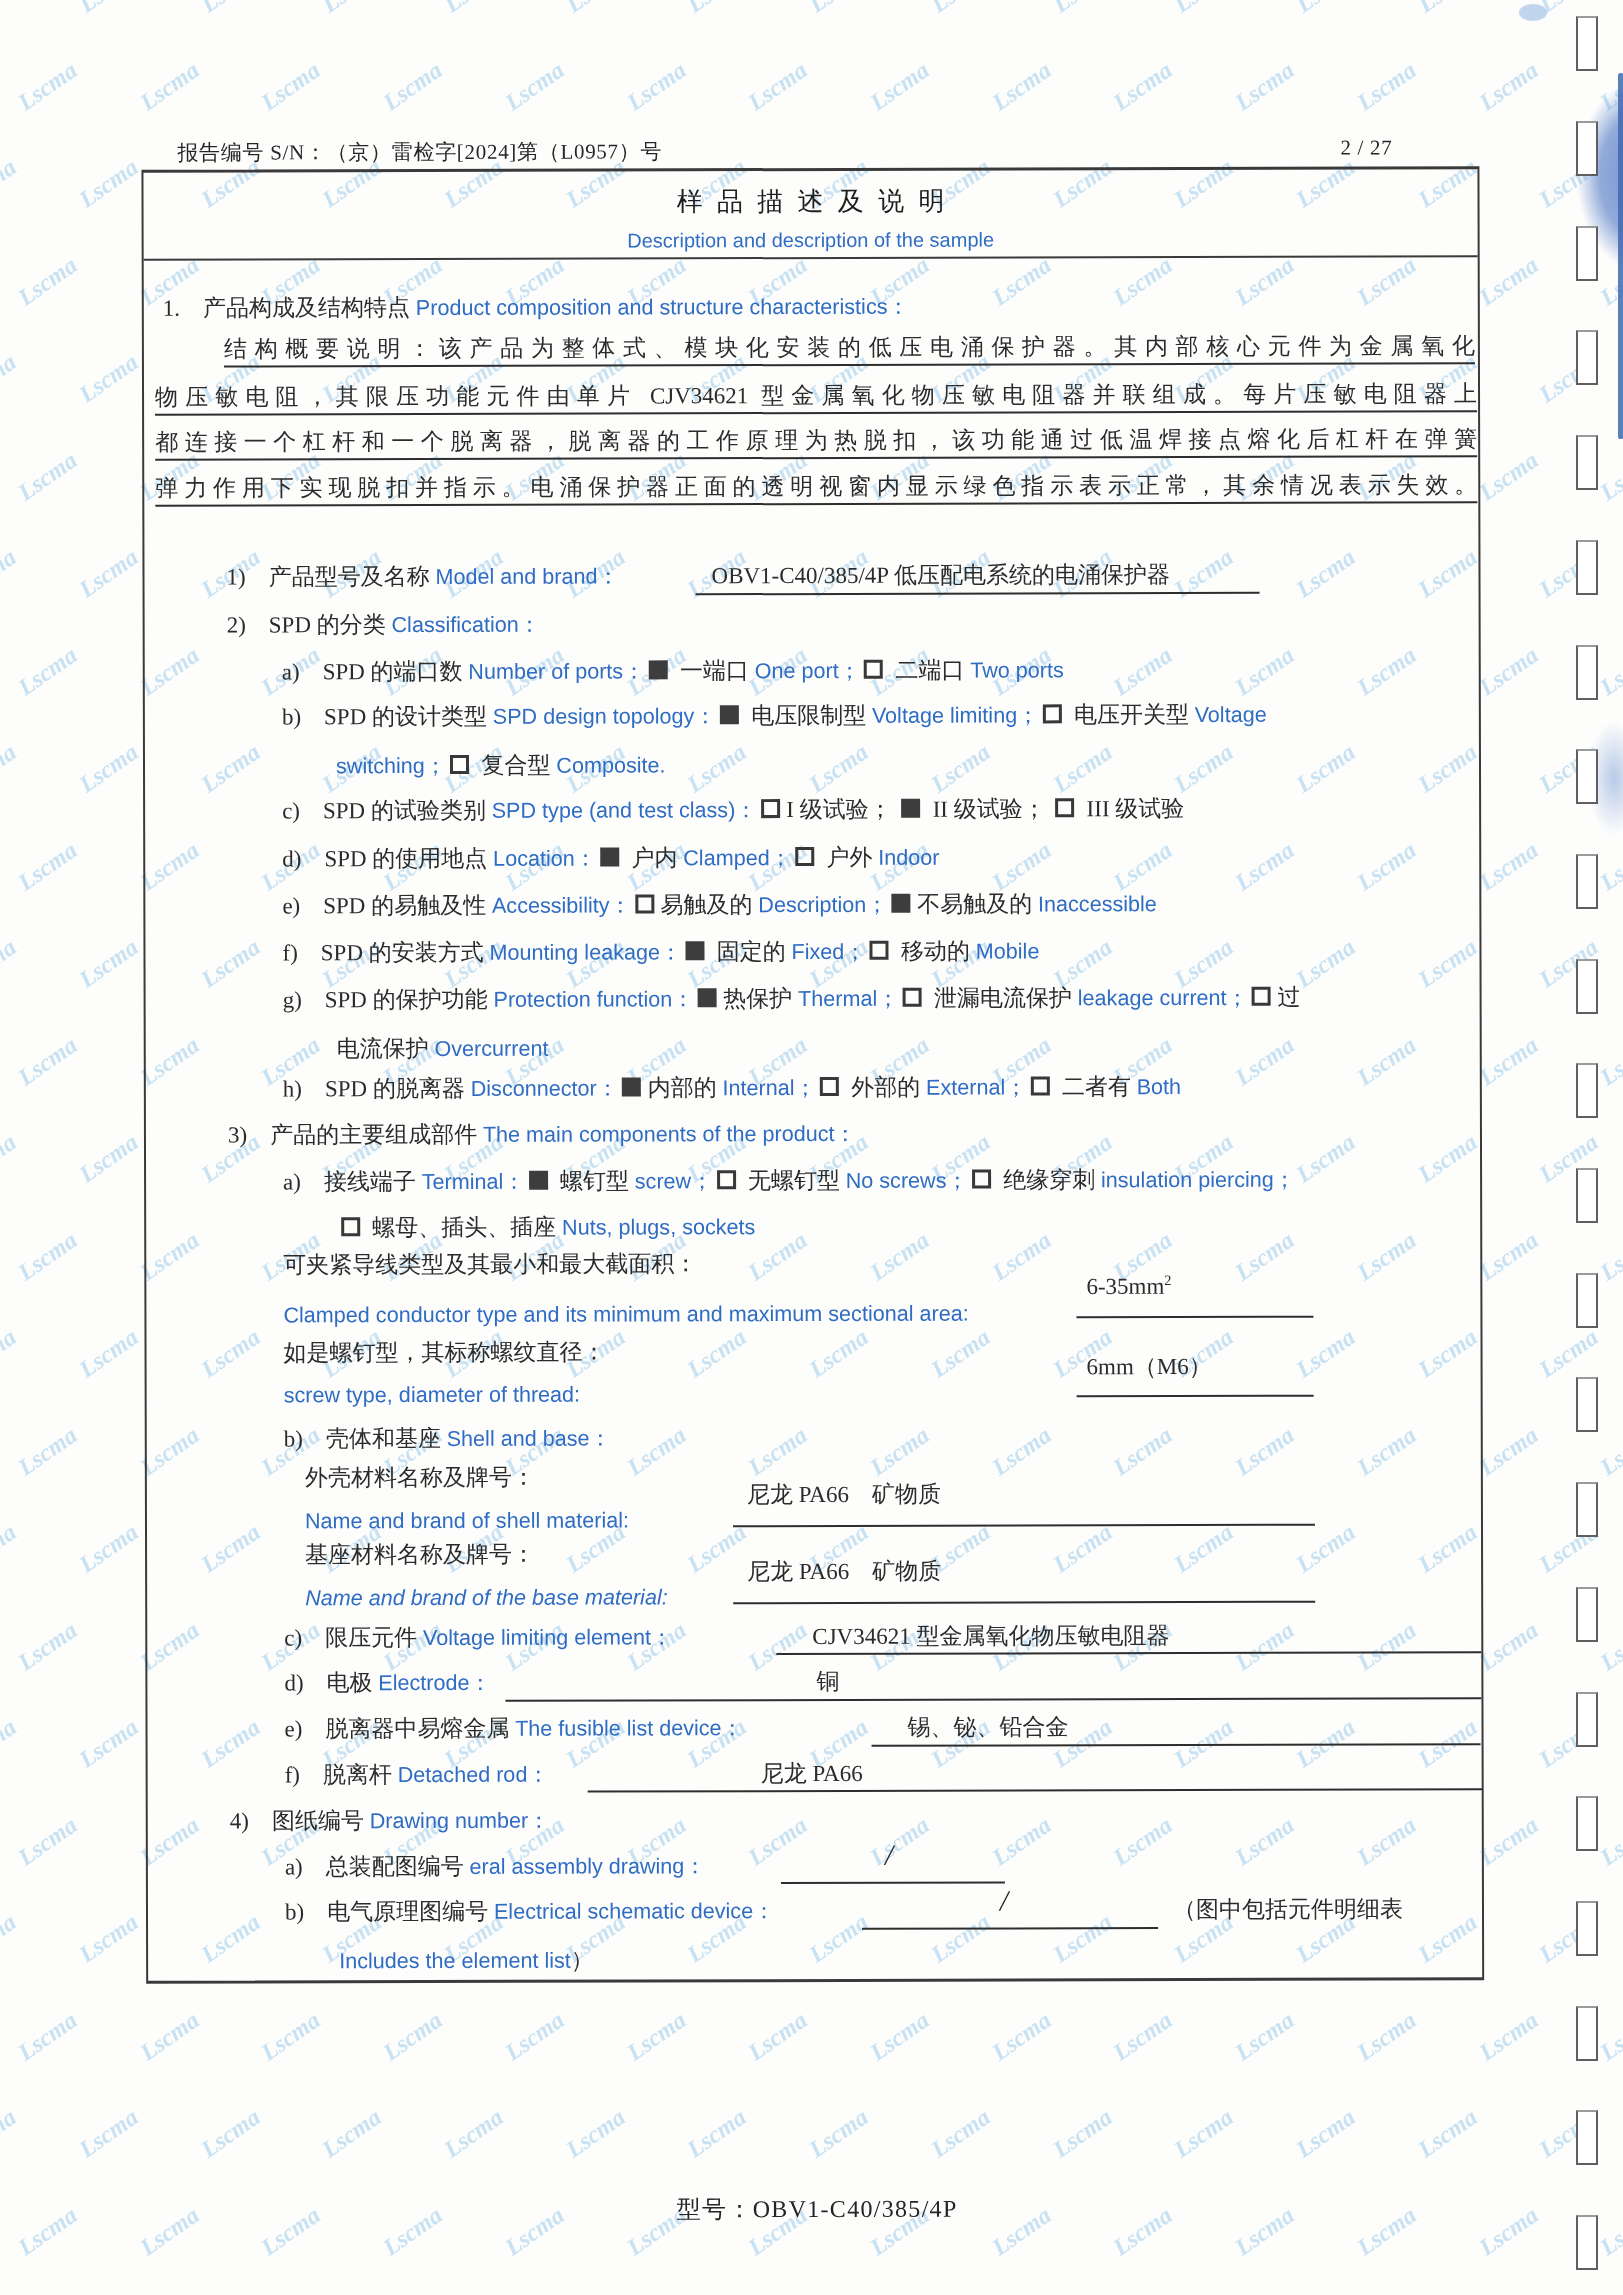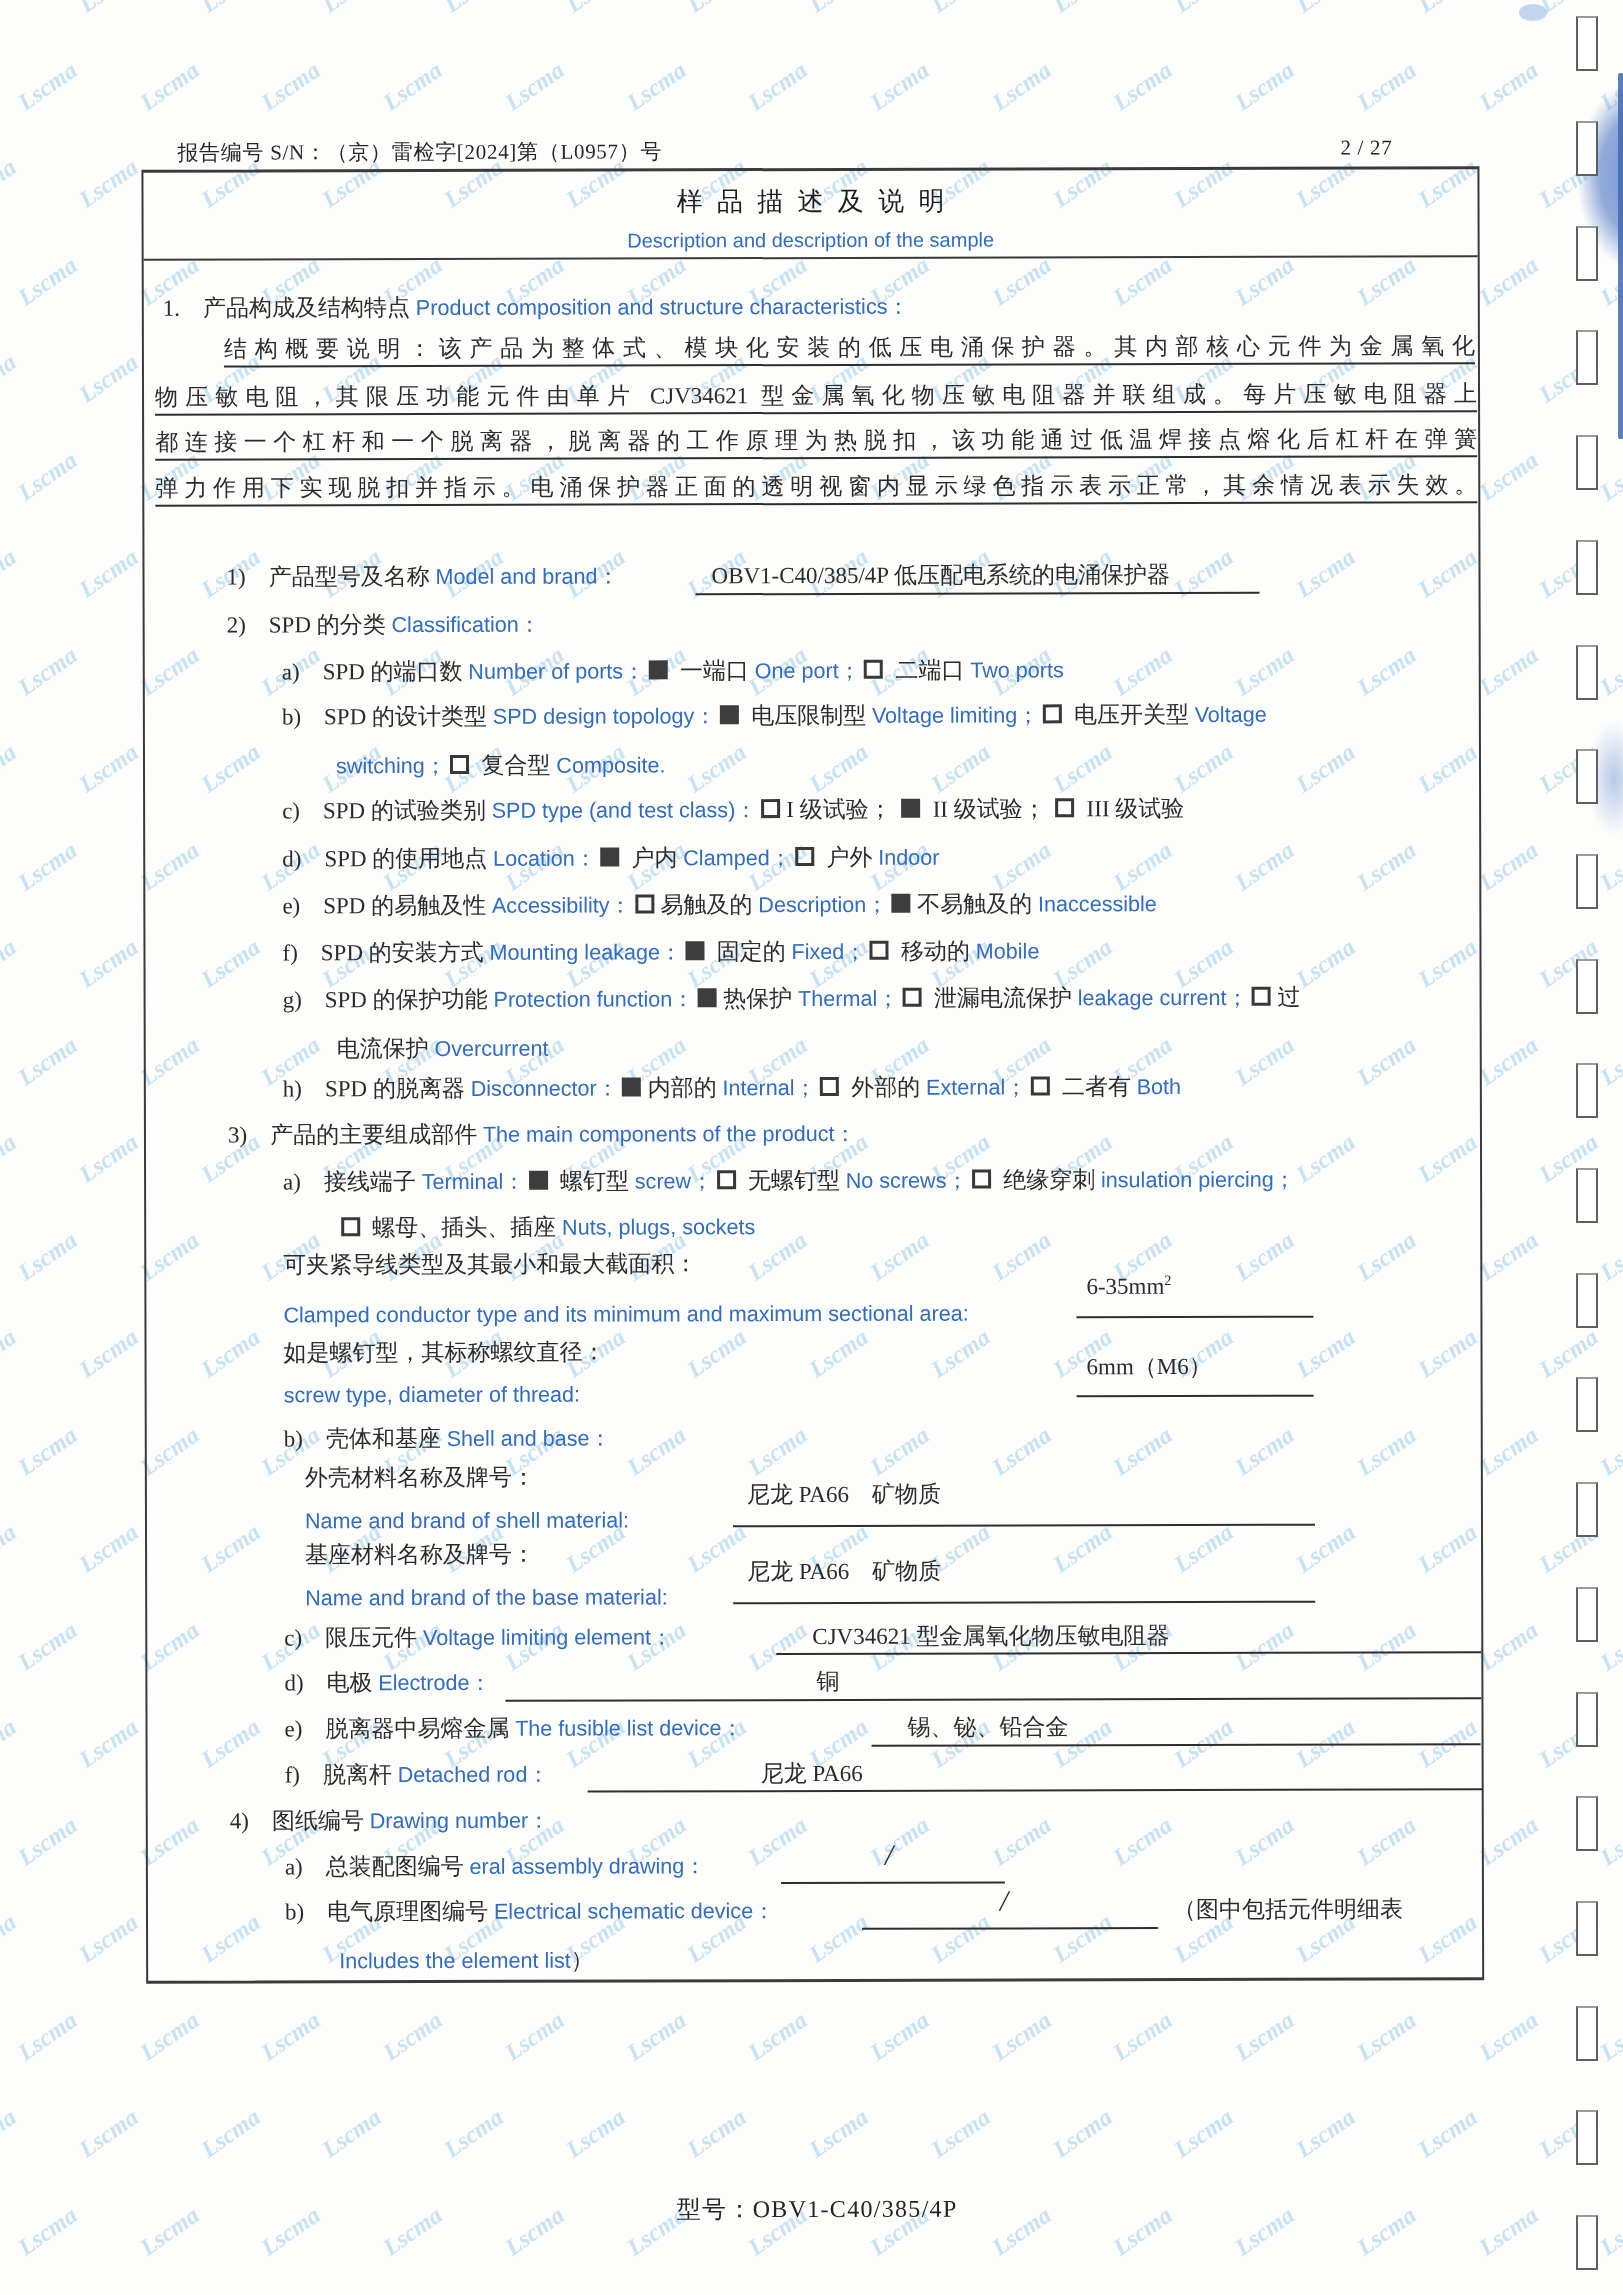--- a/index.html
+++ b/index.html
@@ -454,21 +454,21 @@
         <div class="bline" style="left: 1086px; top: 1266px;"><span class="t-k">6-35mm</span><span class="t-sup">2</span></div>
         <div class="bline" style="left: 283px; top: 1337px;"><span class="t-k">如是螺钉型，其标称螺纹直径：</span></div>
         <div class="bline" style="left: 283px; top: 1379px;"><span class="t-b">screw type, diameter of thread:</span></div>
         <div class="bline" style="left: 1086px; top: 1353px;"><span class="t-k">6mm（M6）</span></div>
         <div class="bline" style="left: 283px; top: 1423px;"><span class="t-k">b)　壳体和基座 </span><span class="t-b">Shell and base：</span></div>
         <div class="bline" style="left: 304px; top: 1462px;"><span class="t-k">外壳材料名称及牌号：</span></div>
         <div class="bline" style="left: 746px; top: 1480px;"><span class="t-k">尼龙 PA66　矿物质</span></div>
         <div class="bline" style="left: 304px; top: 1505px;"><span class="t-b">Name and brand of shell material:</span></div>
         <div class="bline" style="left: 304px; top: 1539px;"><span class="t-k">基座材料名称及牌号：</span></div>
         <div class="bline" style="left: 746px; top: 1557px;"><span class="t-k">尼龙 PA66　矿物质</span></div>
-        <div class="bline" style="left: 304px; top: 1582px;"><span class="t-b">Name and brand of the base material:</span></div>
+        <div class="bline" style="left: 304px; top: 1582px; font-style: italic;"><span class="t-b">Name and brand of the base material:</span></div>
         <div class="bline" style="left: 283px; top: 1622px;"><span class="t-k">c)　限压元件 </span><span class="t-b">Voltage limiting element：</span></div>
         <div class="bline" style="left: 811px; top: 1622px;"><span class="t-k">CJV34621 型金属氧化物压敏电阻器</span></div>
         <div class="bline" style="left: 283px; top: 1667px;"><span class="t-k">d)　电极 </span><span class="t-b">Electrode：</span></div>
         <div class="bline" style="left: 815px; top: 1667px;"><span class="t-k">铜</span></div>
         <div class="bline" style="left: 283px; top: 1713px;"><span class="t-k">e)　脱离器中易熔金属 </span><span class="t-b">The fusible list device：</span></div>
         <div class="bline" style="left: 906px; top: 1713px;"><span class="t-k">锡、铋、铅合金</span></div>
         <div class="bline" style="left: 283px; top: 1759px;"><span class="t-k">f)　脱离杆 </span><span class="t-b">Detached rod：</span></div>
         <div class="bline" style="left: 759px; top: 1759px;"><span class="t-k">尼龙 PA66</span></div>
         <div class="bline" style="left: 228px; top: 1805px;"><span class="t-k">4)　图纸编号 </span><span class="t-b">Drawing number：</span></div>
         <div class="bline" style="left: 283px; top: 1851px;"><span class="t-k">a)　总装配图编号 </span><span class="t-b">eral assembly drawing：</span></div>

